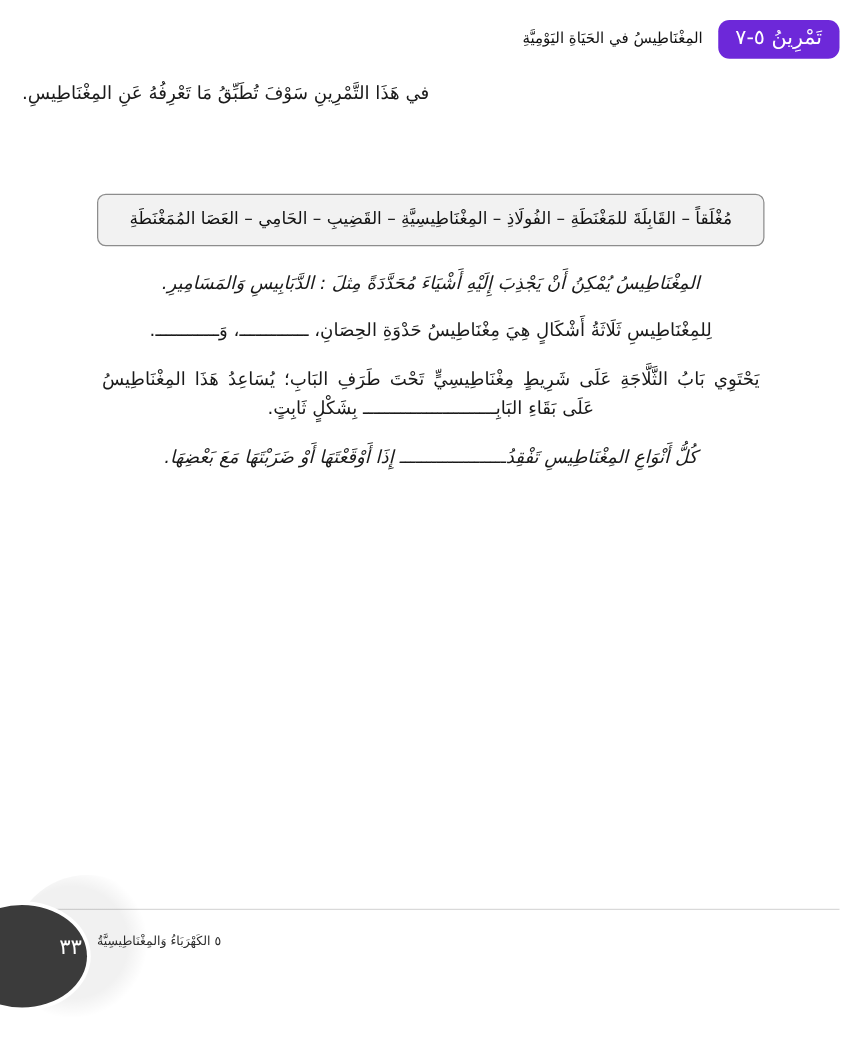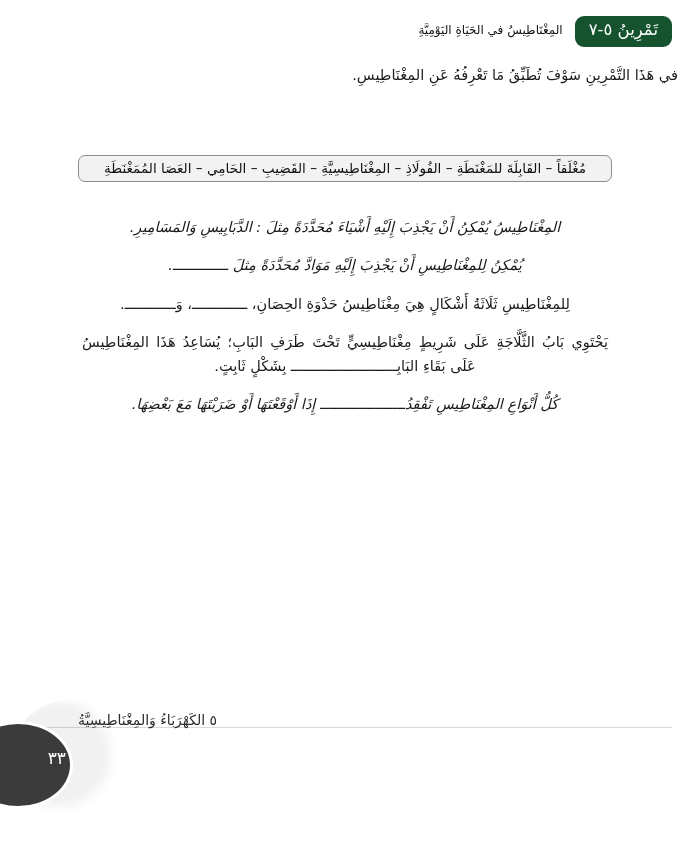--- a/index.html
+++ b/index.html
@@ -31,61 +31,61 @@
     right: 18px;
     left: 18px;
     display: flex;
     flex-direction: row;
     align-items: center;
     justify-content: flex-start;
     gap: 12px;
     direction: rtl;
   }
   .ex-badge {
-    background: #14532d;
+    background: #6d28d9;
     color: #ffffff;
     border-radius: 9px;
     padding: 5px 14px 7px 14px;
     font-size: 16.5px;
     line-height: 1.15;
     white-space: nowrap;
     letter-spacing: 0px;
   }
   .ex-title {
     font-size: 12px;
     color: #111;
     white-space: nowrap;
     line-height: 1.2;
     padding-bottom: 2px;
   }
 
   
   .instr {
     position: absolute;
-    right: 12px;
+    right: 28px;
     left: 18px;
-    text-align: right;
+    text-align: left;
     font-size: 14.6px;
     line-height: 1.5;
     color: #1a1a1a;
     direction: rtl;
   }
   .instr-1 { top: 64px; }
   .instr-2 { top: 111px; }
 
   
   .wordbank {
     position: absolute;
     top: 155px;
     right: 78px;
     left: 78px;
     border: 1px solid #8d8d8d;
     border-radius: 7px;
     background: #f2f2f2;
-    height: 27px;
+    height: 42px;
     display: flex;
     align-items: center;
     justify-content: center;
     direction: rtl;
     box-sizing: border-box;
   }
   .wordbank-text {
     font-size: 13.6px;
     color: #111;
     white-space: nowrap;
@@ -146,22 +146,22 @@
     width: 44px;
     text-align: right;
     color: #ffffff;
     font-size: 17px;
     line-height: 1;
     direction: rtl;
   }
   .footer-chapter {
     position: absolute;
     left: 78px;
-    top: 712px;
-    font-size: 14px;
+    top: 748px;
+    font-size: 10px;
     color: #2b2b2b;
     direction: rtl;
     white-space: nowrap;
   }
   .footer-watermark {
     position: absolute;
     left: 10px;
     top: 700px;
     width: 120px;
     height: 120px;
@@ -181,21 +181,20 @@
   </div>
 
   <div class="instr instr-1">في هَذَا التَّمْرِينِ سَوْفَ تُطَبِّقُ مَا تَعْرِفُهُ عَنِ المِغْنَاطِيسِ.</div>
 
   <div class="wordbank">
     <div class="wordbank-text">مُغْلَقاً – القَابِلَةَ للمَغْنَطَةِ –  الفُولَاذِ – المِغْنَاطِيسِيَّةِ – القَضِيبِ – الحَامِي – العَصَا المُمَغْنَطَةِ</div>
   </div>
 
   <div class="qlist">
     <div class="q centered">المِغْنَاطِيسُ يُمْكِنُ أَنْ يَجْذِبَ إِلَيْهِ أَشْيَاءَ مُحَدَّدَةً مِثلَ : الدَّبَابِيسِ وَالمَسَامِيرِ.</div>
-    <div class="q centered">يُمْكِنُ لِلمِغْنَاطِيسِ أَنْ يَجْذِبَ إِلَيْهِ مَوَادَّ مُحَدَّدَةً مِثلَ ـــــــــــــ.</div>
     <div class="q q-para">لِلمِغْنَاطِيسِ ثَلَاثَةُ أَشْكَالٍ هِيَ مِغْنَاطِيسُ حَدْوَةِ الحِصَانِ، ـــــــــــــ، وَــــــــــــ.</div>
     <div class="q q-para">يَحْتَوِي بَابُ الثَّلَّاجَةِ عَلَى شَرِيطٍ مِغْنَاطِيسِيٍّ تَحْتَ طَرَفِ البَابِ؛ يُسَاعِدُ هَذَا المِغْنَاطِيسُ عَلَى بَقَاءِ البَابِـــــــــــــــــــــــــ بِشَكْلٍ ثَابِتٍ.</div>
     <div class="q centered">كُلُّ أَنْوَاعِ المِغْنَاطِيسِ تَفْقِدُــــــــــــــــــــ إِذَا أَوْقَعْتَهَا أَوْ ضَرَبْتَهَا مَعَ بَعْضِهَا.</div>
   </div>
 
   <div class="footer-rule"></div>
   <div class="footer-watermark"></div>
   <div class="footer-tab"></div>
   <div class="footer-pageno">٣٣</div>
   <div class="footer-chapter">٥ الكَهْرَبَاءُ وَالمِغْنَاطِيسِيَّةُ</div>

